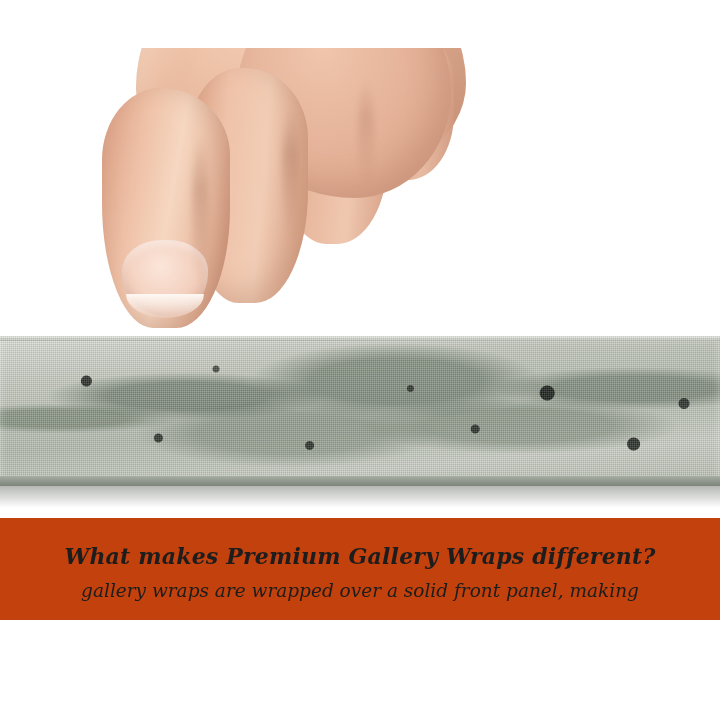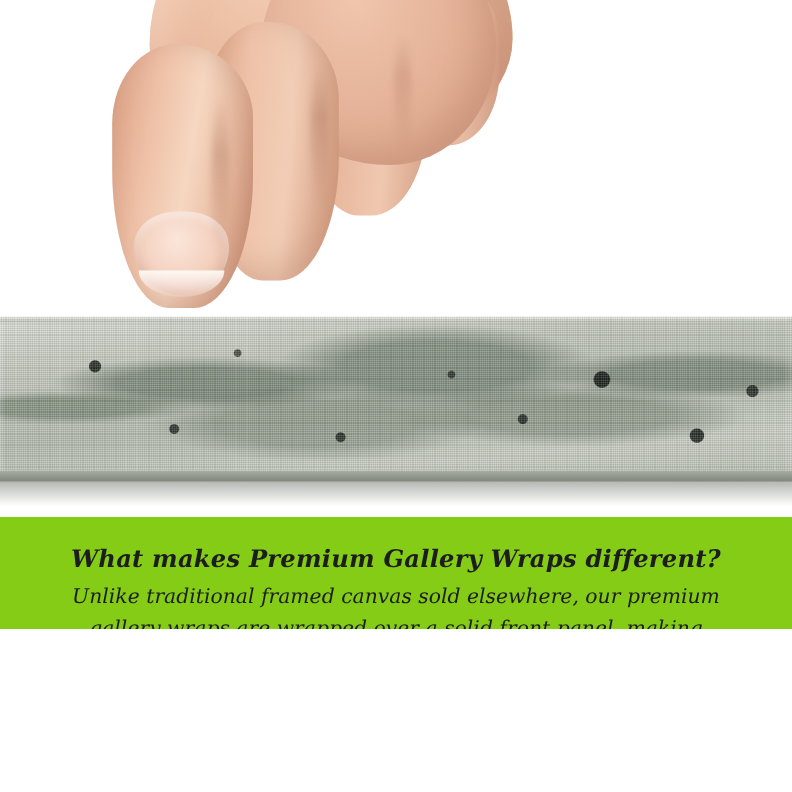--- a/index.html
+++ b/index.html
@@ -7,22 +7,23 @@
     padding: 0;
     background: #ffffff;
   }
   body {
     font-family: "DejaVu Sans", sans-serif;
   }
   .page {
     position: relative;
     width: 720px;
     height: 572px;
-    background: #84cc16;
+    background: #c2410c;
     overflow: hidden;
+    margin-top: 48px;
   }
 
   
   .photo-area {
     position: absolute;
     left: 0;
     top: 0;
     width: 720px;
     height: 470px;
     background: #ffffff;
@@ -253,17 +254,16 @@
     <div class="wrap-strip">
       <div class="wrap-top-edge"></div>
       <div class="weave"></div>
       <div class="wrap-bottom-edge"></div>
     </div>
     <div class="wrap-shadow"></div>
   </div>
 
   <div class="copy">
     <p class="copy-heading">What makes Premium Gallery Wraps different?</p>
-    <p class="copy-line">Unlike traditional framed canvas sold elsewhere, our premium</p>
     <p class="copy-line">gallery wraps are wrapped over a solid front panel, making</p>
   </div>
 
 </div>
 
 </body></html>

